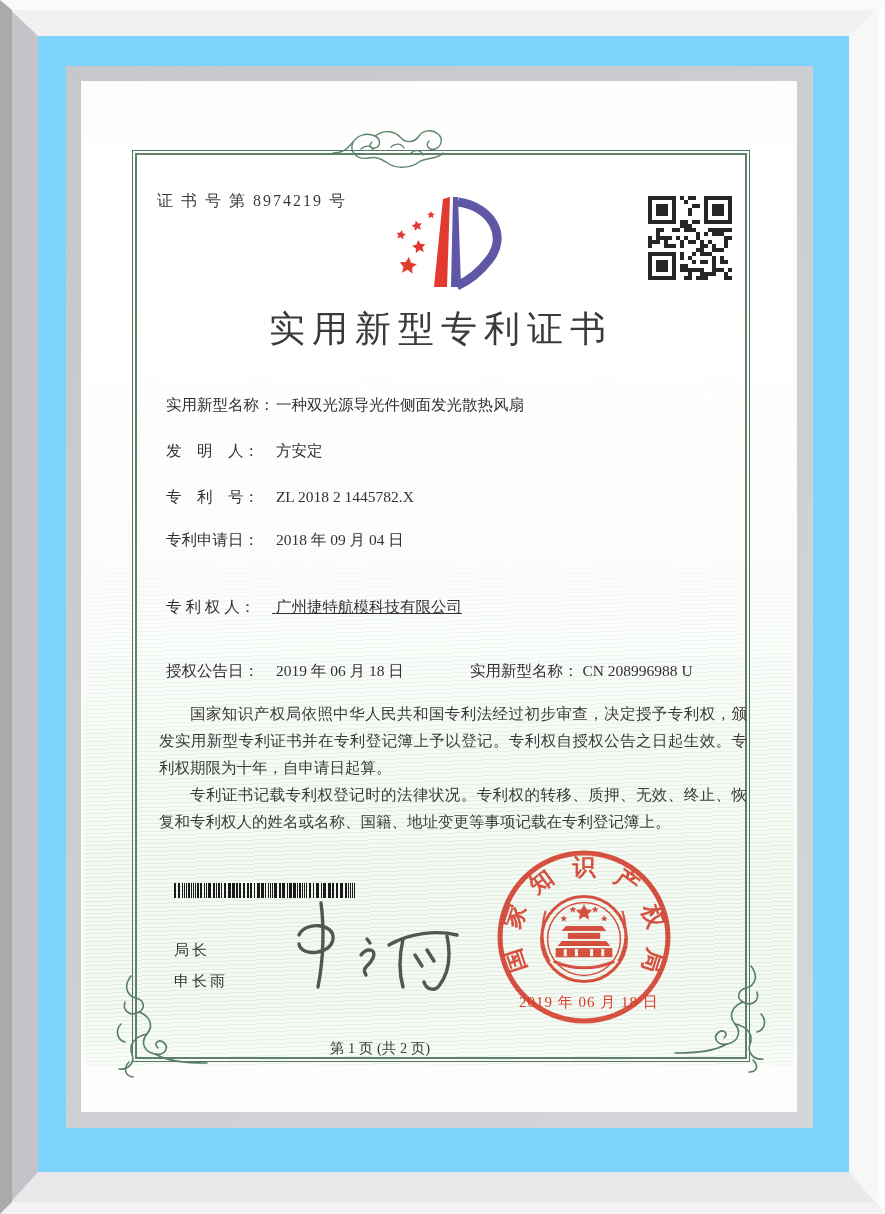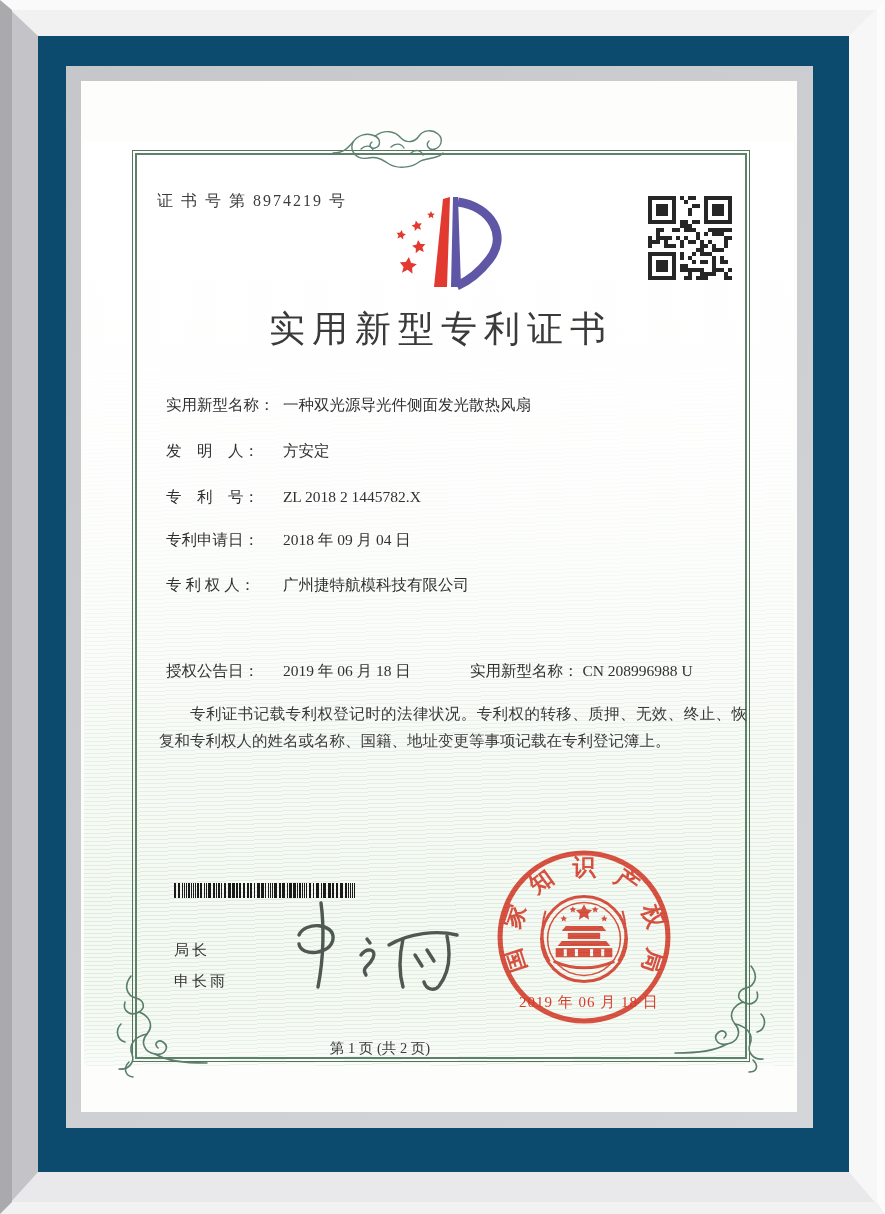--- a/index.html
+++ b/index.html
@@ -1,16 +1,16 @@
 <!DOCTYPE html>
 <html><head>
 <meta charset="utf-8">
 <style>
   html,body{margin:0;padding:0;background:#ffffff;}
-  .photo{position:relative;width:885px;height:1214px;background:#0c4a6e;overflow:hidden;
+  .photo{position:relative;width:885px;height:1214px;background:#7dd3fc;overflow:hidden;
          font-family:"Liberation Serif","DejaVu Serif",serif;color:#333;}
   .abs{position:absolute;}
   
   .frame-edge{position:absolute;inset:0;border-left:38px solid #c4c4c8;border-top:36px solid #f1f1f2;
               border-right:36px solid #f7f7f8;border-bottom:42px solid #e9e9eb;box-sizing:border-box;}
   .frame-edge0{position:absolute;inset:0;border-left:12px solid #aaaaad;border-top:10px solid #fafafa;
                border-right:8px solid #fcfcfd;border-bottom:12px solid #f2f2f3;box-sizing:border-box;}
   .mat-shadow{position:absolute;left:66px;top:66px;right:72px;bottom:86px;
               background:linear-gradient(135deg,#c6c7ca,#d5d6d9);}
   
@@ -20,21 +20,21 @@
           linear-gradient(180deg,rgba(255,255,255,1) 0%,rgba(255,255,255,.96) 22%,rgba(255,255,255,.8) 45%,
                           rgba(255,255,255,.38) 66%,rgba(255,255,255,.18) 82%,rgba(255,255,255,.22) 94%,rgba(255,255,255,.55) 100%),
           repeating-linear-gradient(178deg,rgba(112,168,118,.26) 0 1px,rgba(236,246,233,.65) 1px 4px);}
   .cert-border-outer{position:absolute;left:51px;top:69px;width:618px;height:912px;
         border:1px solid #55735f;box-sizing:border-box;}
   .cert-border-inner{position:absolute;inset:2px;border:2px solid #5f8069;}
   .cert-no{left:76px;top:110px;font-size:16px;letter-spacing:2px;color:#3c3c3c;}
   .title{left:51px;width:618px;top:224px;text-align:center;font-size:36px;letter-spacing:7px;color:#3a3a3a;}
   .frow{left:85px;right:55px;height:22px;font-size:15.5px;color:#313131;white-space:nowrap;}
   .flabel{display:inline-block;width:106px;}
-  .fval{margin-left:7px;}
+  .fval{margin-left:0px;}
   .grant2{position:absolute;left:304px;top:0;}
   .body-text{left:78px;width:588px;top:619px;font-size:15.5px;line-height:27px;text-align:justify;color:#3a3a3a;}
   .body-text p{margin:0;text-indent:2em;}
   .signer{left:93px;top:853px;font-size:15px;line-height:31px;letter-spacing:3px;color:#333;
           font-family:"Liberation Sans","DejaVu Sans",sans-serif;}
   .seal-date{left:438px;top:912px;font-size:15px;letter-spacing:1px;color:#d93a2c;z-index:6;}
   .page-info{left:51px;width:496px;top:958px;text-align:center;font-size:14.5px;color:#3a3a3a;}
   .back-note{left:51px;width:618px;top:1004px;text-align:center;font-size:15px;letter-spacing:2px;color:#3a3a3a;}
   .seal-svg{left:414px;top:767px;opacity:.9;z-index:5;mix-blend-mode:multiply;}
   svg{display:block;}
@@ -233,34 +233,35 @@
       <span class="fval">方安定</span>
     </div>
     <div class="abs frow" style="top:406px;">
       <span class="flabel">专　利　号：</span>
       <span class="fval">ZL 2018 2 1445782.X</span>
     </div>
     <div class="abs frow" style="top:449px;">
       <span class="flabel">专利申请日：</span>
       <span class="fval">2018 年 09 月 04 日</span>
     </div>
-    <div class="abs frow" style="top:494px;">
+    <div class="abs frow" style="top:516px;text-decoration:underline;">
       <span class="flabel">专 利 权 人：</span>
       <span class="fval">广州捷特航模科技有限公司</span>
     </div>
     <div class="abs frow" style="top:580px;">
       <span class="flabel">授权公告日：</span>
       <span class="fval">2019 年 06 月 18 日</span>
       <span class="grant2">
         <span>实用新型名称：</span>
         <span>CN 208996988 U</span>
       </span>
     </div>
 
     <div class="abs body-text">
+      <p>国家知识产权局依照中华人民共和国专利法经过初步审查，决定授予专利权，颁发实用新型专利证书并在专利登记簿上予以登记。专利权自授权公告之日起生效。专利权期限为十年，自申请日起算。</p>
       <p>专利证书记载专利权登记时的法律状况。专利权的转移、质押、无效、终止、恢复和专利权人的姓名或名称、国籍、地址变更等事项记载在专利登记簿上。</p>
     </div>
 
     <svg class="abs" id="bc" style="left:93px;top:802px;" width="183" height="15" viewBox="0 0 183 15" shape-rendering="crispEdges">
         <rect x="0" y="0" width="2" height="15" fill="#1a1a1a"></rect>
         <rect x="4" y="0" width="2" height="15" fill="#1a1a1a"></rect>
         <rect x="8" y="0" width="1" height="15" fill="#1a1a1a"></rect>
         <rect x="10" y="0" width="1" height="15" fill="#1a1a1a"></rect>
         <rect x="12" y="0" width="1" height="15" fill="#1a1a1a"></rect>
         <rect x="14" y="0" width="2" height="15" fill="#1a1a1a"></rect>

